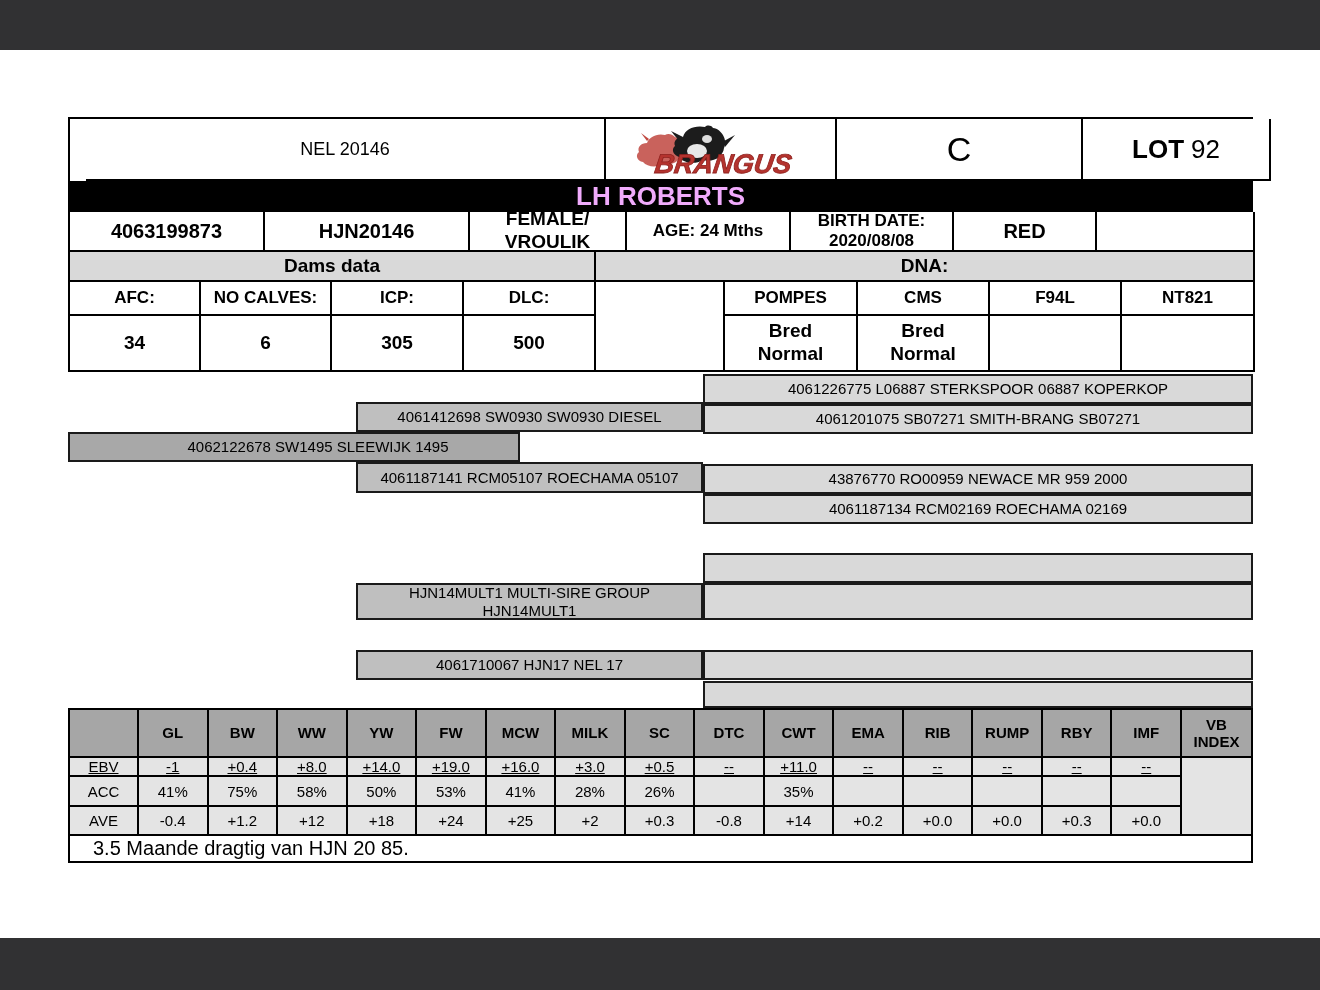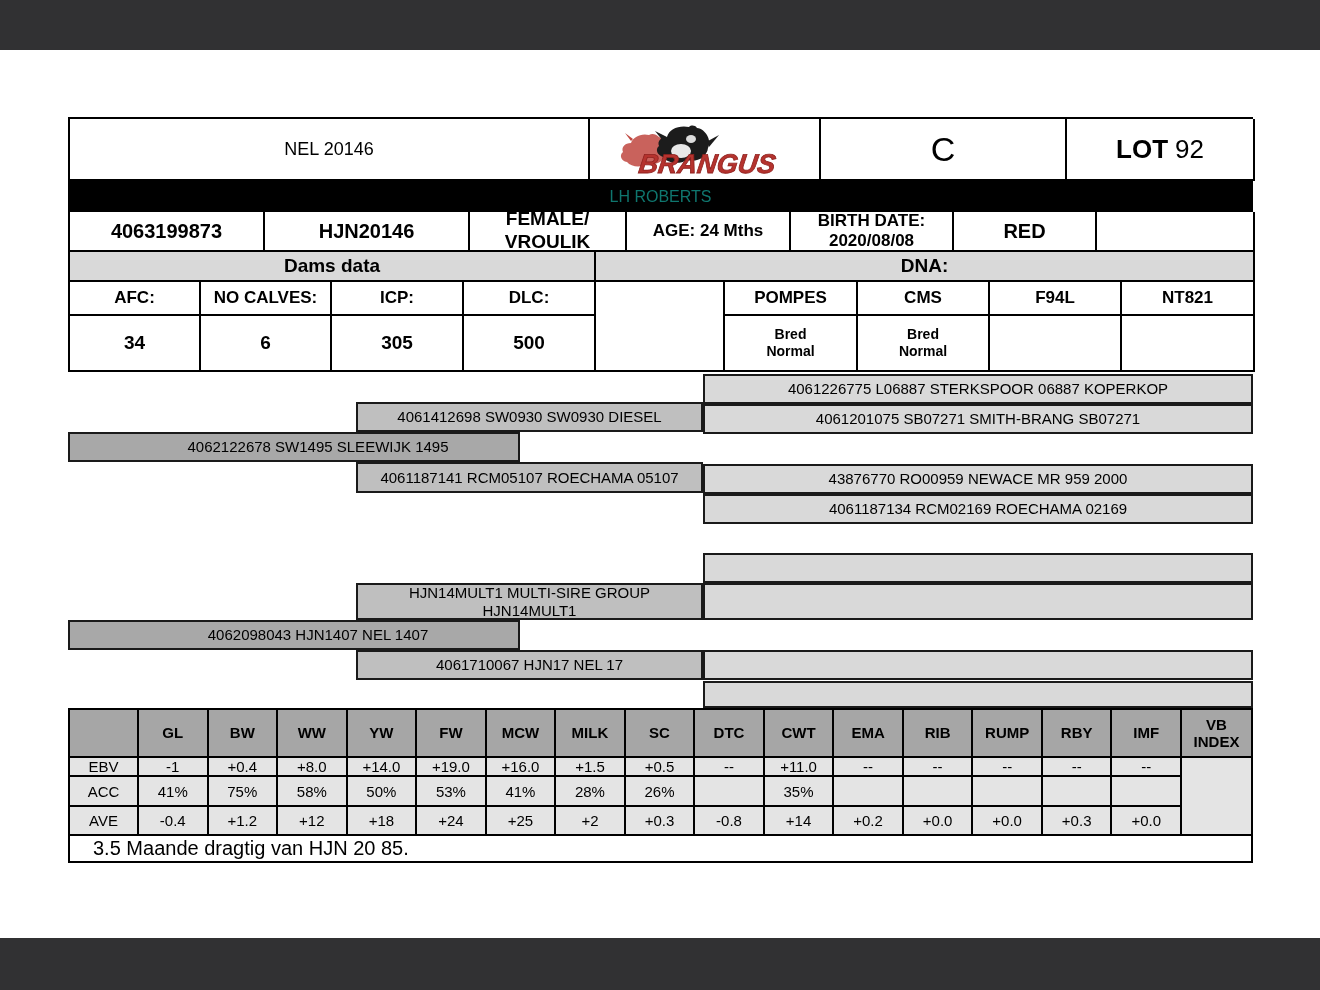--- a/index.html
+++ b/index.html
@@ -21,30 +21,30 @@
   .grid.first { border-top:2px solid #000; }
   .cell {
     border-right:2px solid #000;
     border-bottom:2px solid #000;
     display:flex; align-items:center; justify-content:center;
     text-align:center; overflow:hidden;
   }
   .ml { white-space: pre-line; line-height:1.2; }
 
   
-  .row-top { grid-template-columns: 520px 231px 246px 188px; height:64px; }
+  .row-top { grid-template-columns: 520px 231px 246px 188px; height:64px;padding-left:16px; }
   .h-name   { font-size:18px; }
   .h-letter { font-size:34px; }
   .h-lot    { font-size:26px; gap:7px; }
   .h-lot .lot-word { font-weight:bold; }
 
   
   .breeder-bar {
-    height:31px; background:#000; color:#0f766e;
-    font-weight:normal; font-size:16px;
+    height:31px; background:#000; color:#f0abfc;
+    font-weight:bold; font-size:26px;
     display:flex; align-items:center; justify-content:center;
   }
 
   
   .row-id { grid-template-columns: 195px 205px 157px 164px 163px 143px 158px; height:40px; }
   .row-id .cell { font-weight:bold; }
   .id-big  { font-size:20px; }
   .id-med  { font-size:19px; }
   .id-sm   { font-size:17px; }
 
@@ -53,21 +53,21 @@
   .row-ddt .cell { background:#d9d9d9; font-weight:bold; font-size:19px; }
 
   
   .row-dd {
     grid-template-columns: 131px 131px 132px 132px 129px 133px 132px 132px 133px;
     grid-template-rows: 34px 56px;
   }
   .row-dd .cell { font-weight:bold; }
   .lab  { font-size:17px; }
   .val  { font-size:19px; }
-  .dnaval { font-size:14px; }
+  .dnaval { font-size:19px; }
   .span2 { grid-row: 1 / span 2; grid-column: 5; }
 
   
   .pedigree { position:relative; height:336px; }
   .pbox {
     position:absolute; border:2px solid #1a1a1a;
     display:flex; align-items:center; justify-content:center;
     text-align:center; font-size:15px; line-height:1.15;
     height:30px;
   }
@@ -78,21 +78,21 @@
   .pbox.tall .wrapcap { display:inline-block; max-width:270px; white-space:normal; }
 
   
   table.ebv { width:1185px; border-collapse:collapse; table-layout:fixed; }
   table.ebv th, table.ebv td {
     border:2px solid #000; text-align:center; vertical-align:middle;
     font-size:15px; overflow:hidden;
   }
   table.ebv th { background:#a6a6a6; font-weight:bold; height:48px; white-space:pre-line; line-height:1.15; }
   table.ebv td { background:#e4e4e4; }
-  tr.r-ebv td { height:14px; }
+  tr.r-ebv td { height:14px;text-decoration:underline; }
   tr.r-acc td { height:30px; }
   tr.r-ave td { height:29px; }
   td.rowlab { font-size:20px; font-weight:normal; }
 
   
   .note {
     height:29px; border:2px solid #000; margin-top:-2px;
     display:flex; align-items:center;
     font-size:20px; padding-left:23px; background:#fff;
   }
@@ -183,21 +183,20 @@
     <div class="pbox p-left" style="top:60px">4062122678 SW1495 SLEEWIJK 1495</div>
     <div class="pbox p-mid" style="top:90px;height:31px">4061187141 RCM05107 ROECHAMA 05107</div>
     <div class="pbox p-right" style="top:92px">43876770 RO00959 NEWACE MR 959 2000</div>
     <div class="pbox p-right" style="top:122px">4061187134 RCM02169 ROECHAMA 02169</div>
 
     <div class="pbox p-right" style="top:181px"></div>
     <div class="pbox p-mid tall" style="top:211px">
         <span class="wrapcap">HJN14MULT1 MULTI-SIRE GROUP HJN14MULT1</span>
       </div>
     <div class="pbox p-right tall" style="top:211px"></div>
-    <div class="pbox p-left" style="top:248px">4062098043 HJN1407 NEL 1407</div>
     <div class="pbox p-mid" style="top:278px">4061710067 HJN17 NEL 17</div>
     <div class="pbox p-right" style="top:278px"></div>
     <div class="pbox p-right" style="top:309px;height:27px"></div>
   </div>
 
   <table class="ebv">
     <colgroup>
       <col style="width:69px">
         <col>
         <col>
@@ -238,21 +237,21 @@
 INDEX</th>
     </tr>
     <tr class="r-ebv">
       <td class="rowlab">EBV</td>
       <td>-1</td>
       <td>+0.4</td>
       <td>+8.0</td>
       <td>+14.0</td>
       <td>+19.0</td>
       <td>+16.0</td>
-      <td>+1.5</td>
+      <td>+3.0</td>
       <td>+0.5</td>
       <td>--</td>
       <td>+11.0</td>
       <td>--</td>
       <td>--</td>
       <td>--</td>
       <td>--</td>
       <td>--</td>
       <td rowspan="3"></td>
     </tr>

